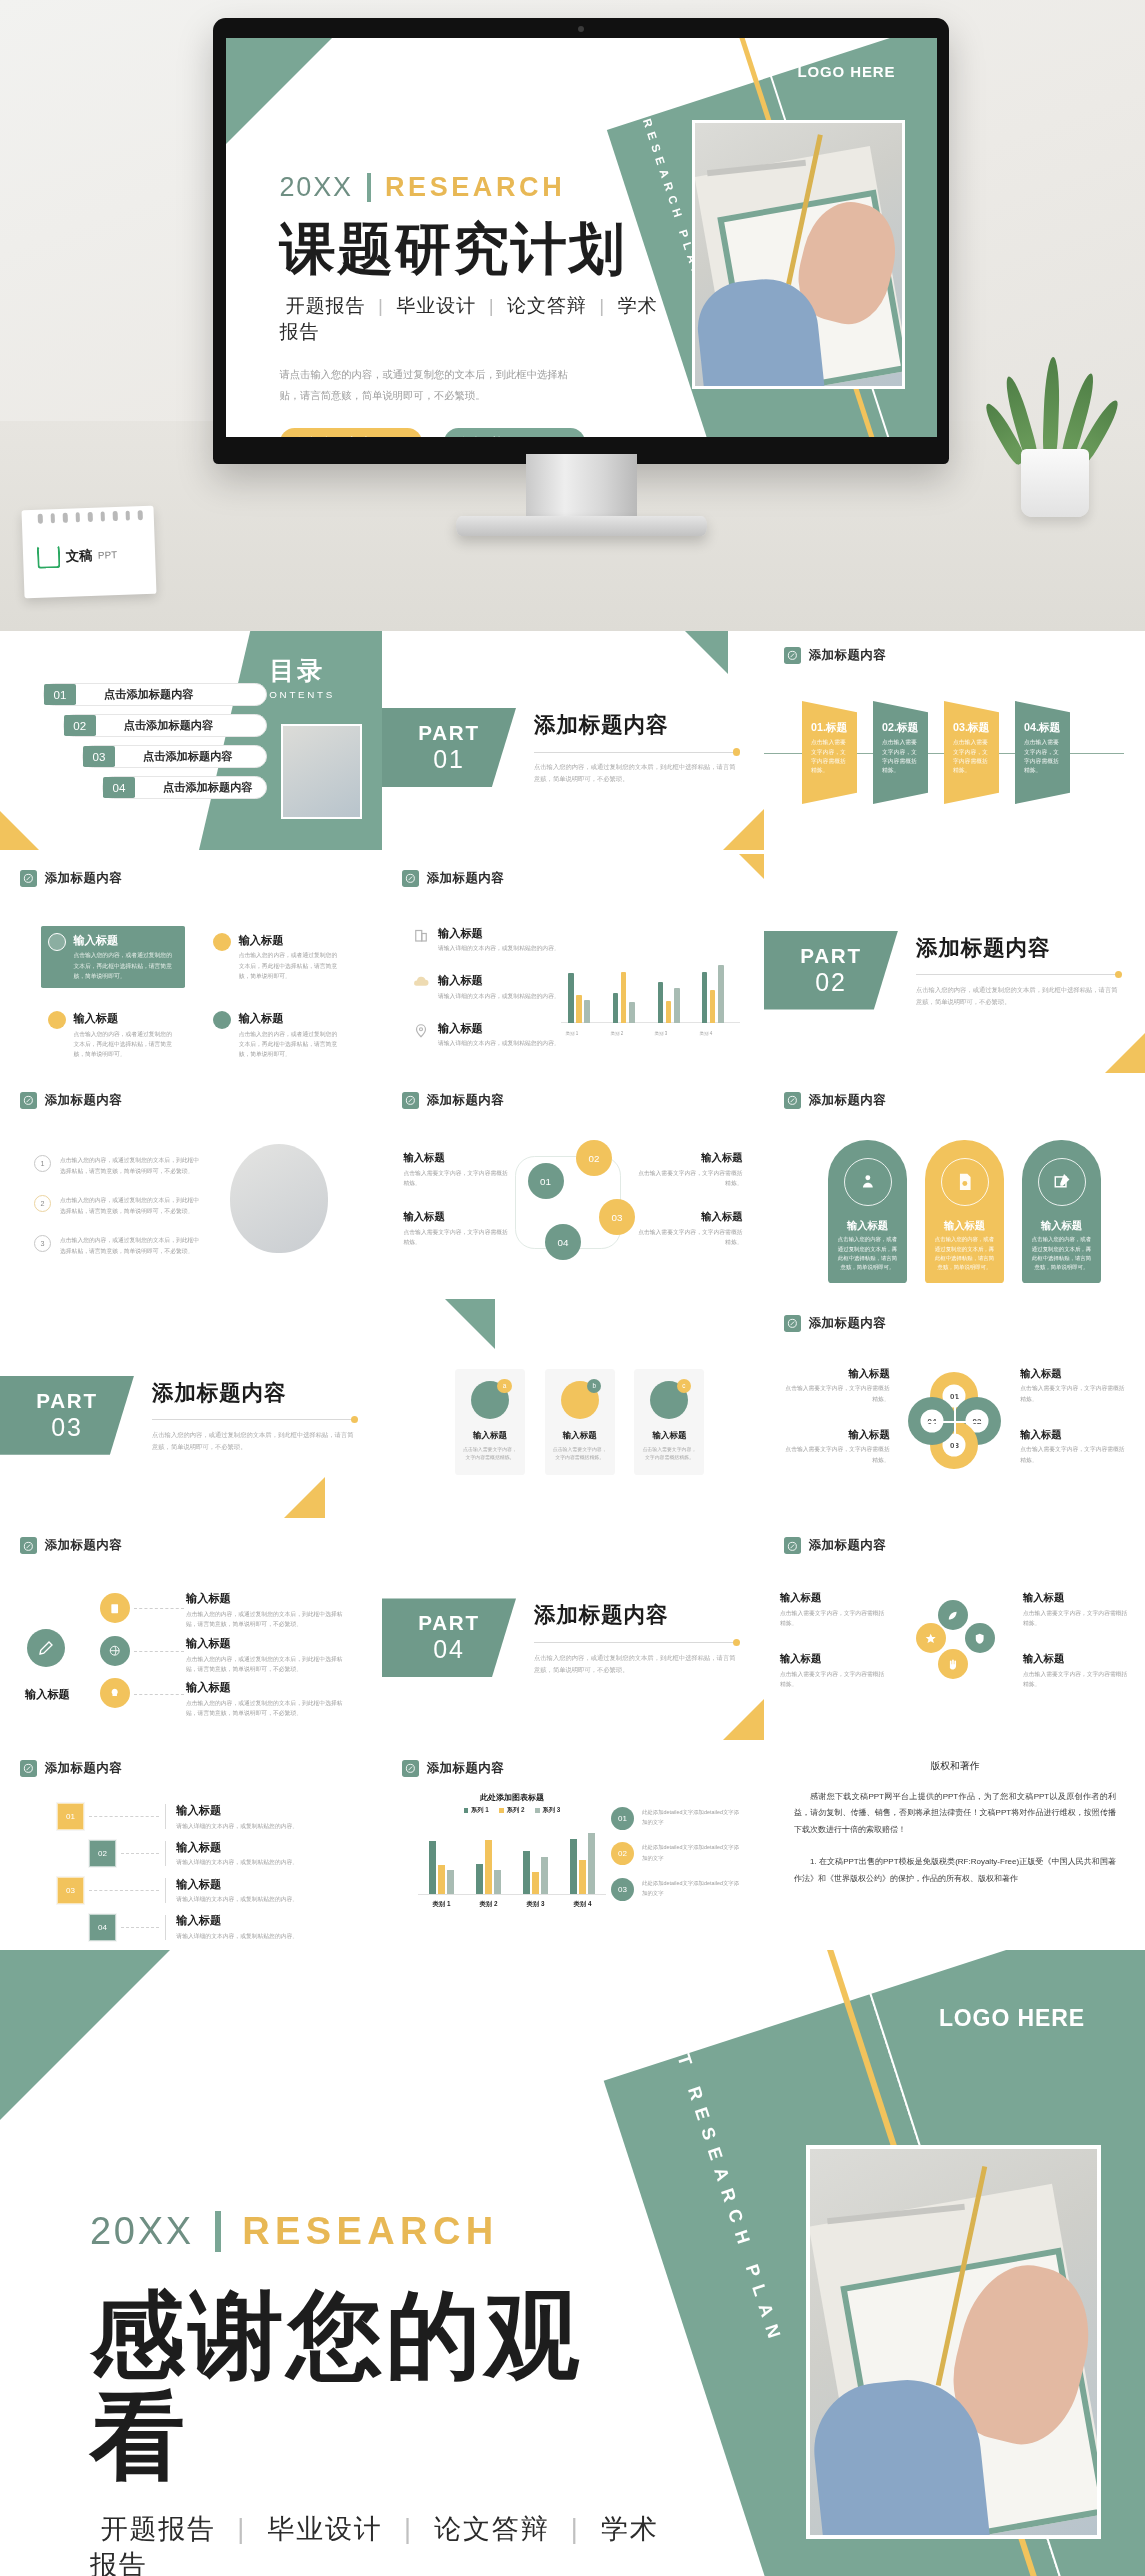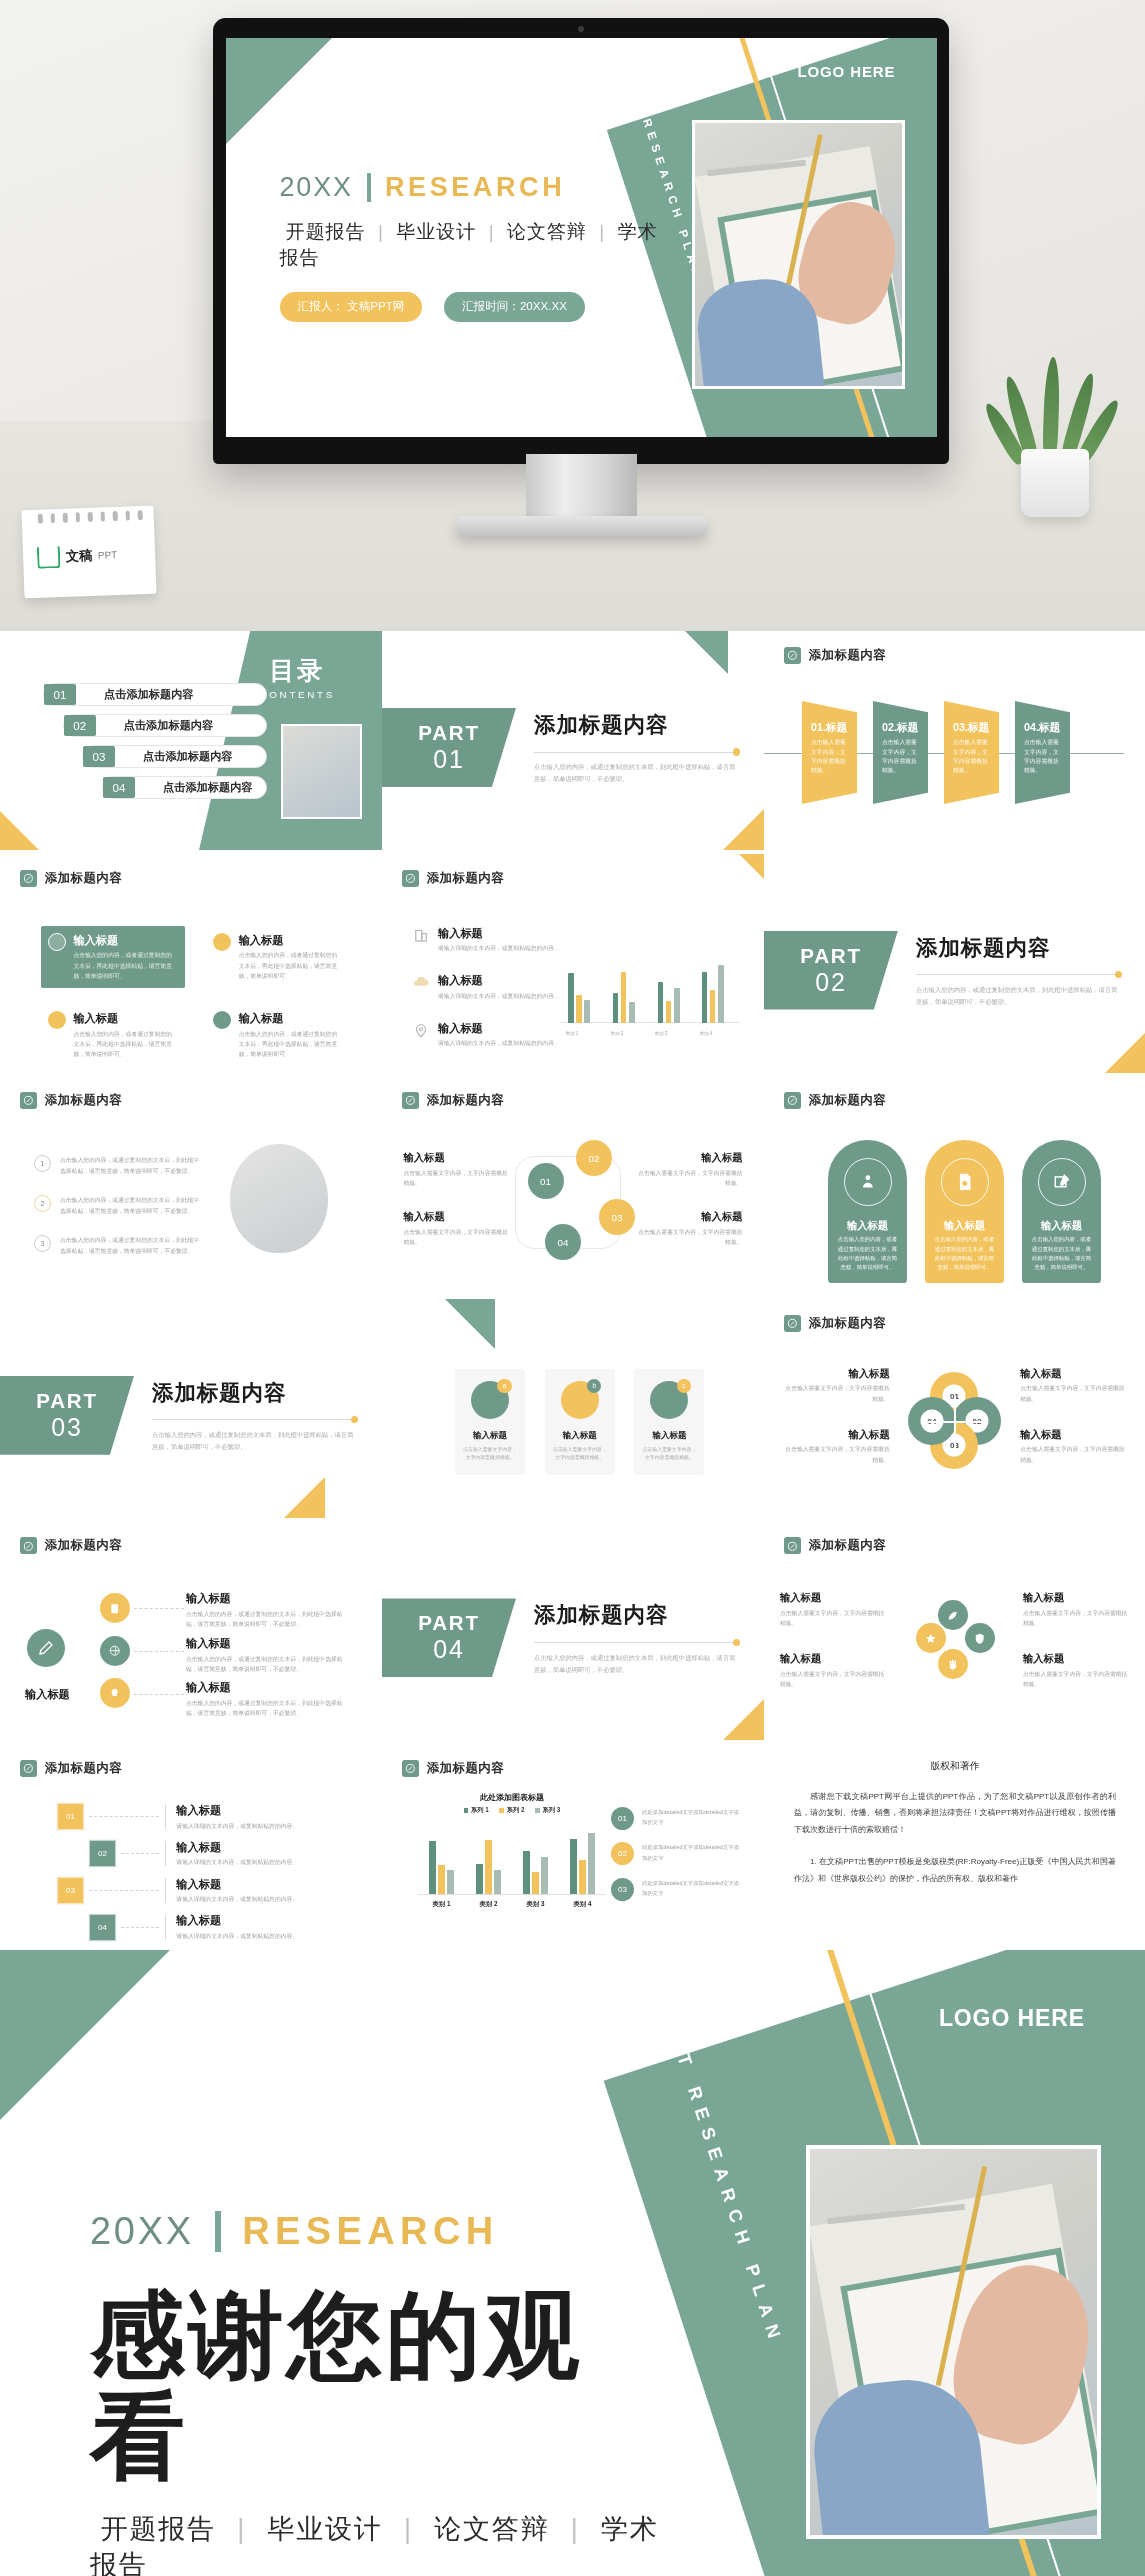--- a/index.html
+++ b/index.html
@@ -326,23 +326,25 @@
           <div class="ph-hand"></div>
           <div class="ph-sleeve"></div>
         </div>
 
         <div class="st-left">
           <div class="st-year-row">
             <div class="st-year">20XX</div>
             <div class="st-div"></div>
             <div class="st-research">RESEARCH</div>
           </div>
+          <div class="st-h1">课题研究计划</div>
           <div class="st-sub">
             <span style="color:#2b2b2b">开题报告</span><span>|</span><span style="color:#2b2b2b">毕业设计</span><span>|</span><span style="color:#2b2b2b">论文答辩</span><span>|</span><span style="color:#2b2b2b">学术报告</span>
           </div>
+          <div class="st-desc">请点击输入您的内容，或通过复制您的文本后，到此框中选择粘贴，请言简意赅，简单说明即可，不必繁琐。</div>
           <div class="st-btns">
             <div class="st-btn y">汇报人： 文稿PPT网</div>
             <div class="st-btn g">汇报时间：20XX.XX</div>
           </div>
         </div>
       </div>
     </div>
     <div class="monitor-stand-neck"></div>
     <div class="monitor-stand-base"></div>
   </div>

